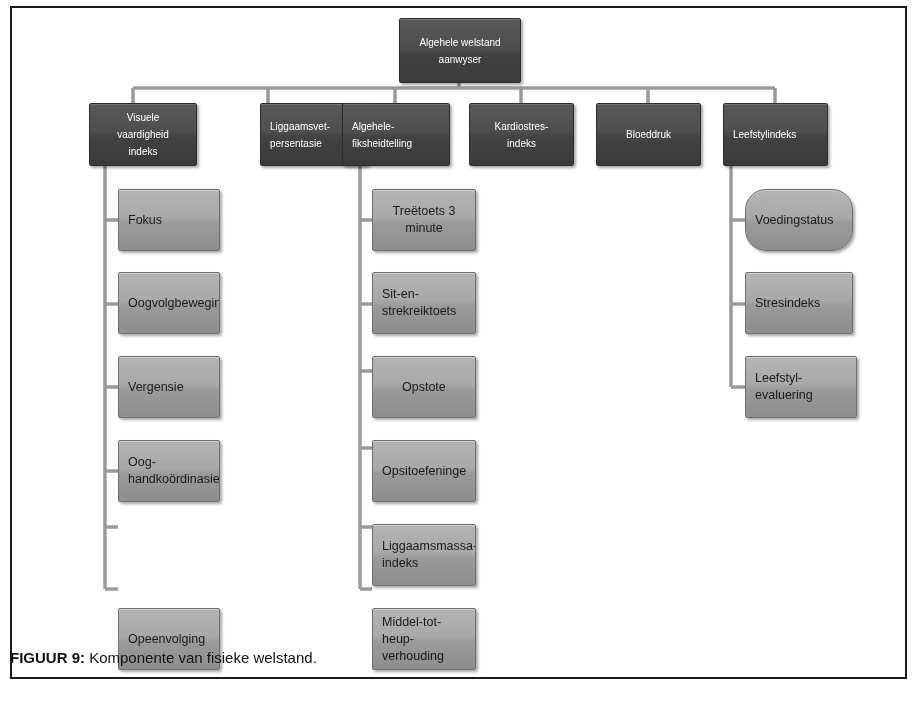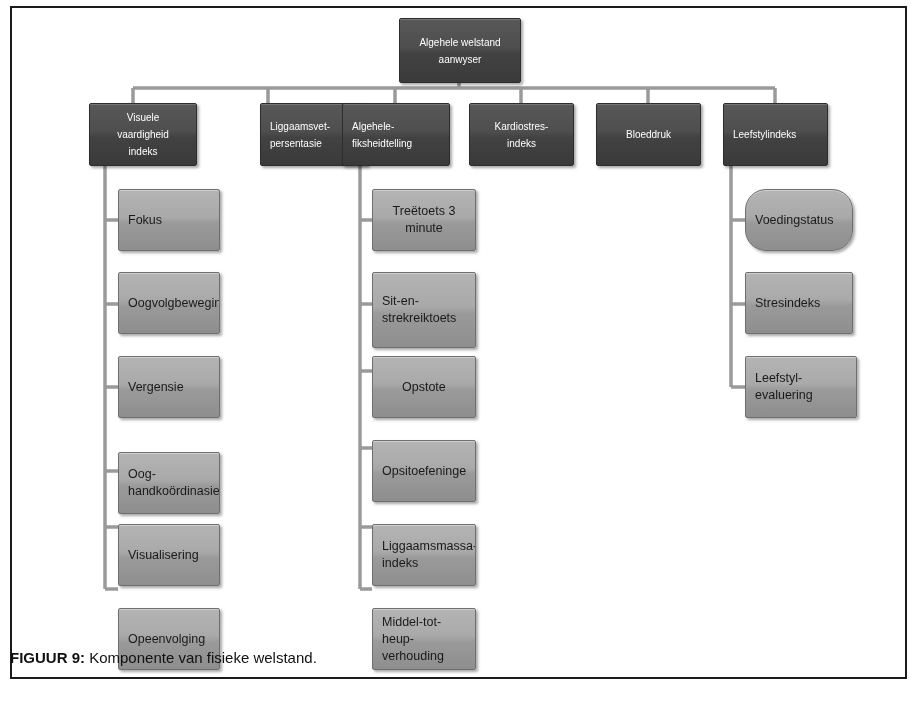--- a/index.html
+++ b/index.html
@@ -163,37 +163,34 @@
   </div>
 
   <div class="node light" style="left:118px; top:272px; width:102px; height:62px;">
     <span class="lbl"><span>Oogvolgbeweging</span></span>
   </div>
 
   <div class="node light" style="left:118px; top:356px; width:102px; height:62px;">
     <span class="lbl"><span>Vergensie</span></span>
   </div>
 
-  <div class="node light" style="left:118px; top:440px; width:102px; height:62px;margin-top:12px;">
+  <div class="node light" style="left:118px; top:440px; width:102px; height:62px;">
     <span class="lbl"><span>Oog-</span><br><span>handkoördinasie</span></span>
   </div>
 
-  <div class="node light" style="left:118px; top:524px; width:102px; height:62px;">
-    <span class="lbl"><span>Visualisering</span></span>
-  </div>
 
   <div class="node light" style="left:118px; top:608px; width:102px; height:62px;">
     <span class="lbl"><span>Opeenvolging</span></span>
   </div>
 
   <div class="node light" style="left:372px; top:189px; width:104px; height:62px;text-align:center;">
     <span class="lbl"><span>Treëtoets 3</span><br><span>minute</span></span>
   </div>
 
-  <div class="node light" style="left:372px; top:272px; width:104px; height:76px;">
+  <div class="node light" style="left:372px; top:272px; width:104px; height:62px;">
     <span class="lbl"><span>Sit-en-</span><br><span>strekreiktoets</span></span>
   </div>
 
   <div class="node light" style="left:372px; top:356px; width:104px; height:62px;padding-left:29px;">
     <span class="lbl"><span>Opstote</span></span>
   </div>
 
   <div class="node light" style="left:372px; top:440px; width:104px; height:62px;">
     <span class="lbl"><span>Opsitoefeninge</span></span>
   </div>

